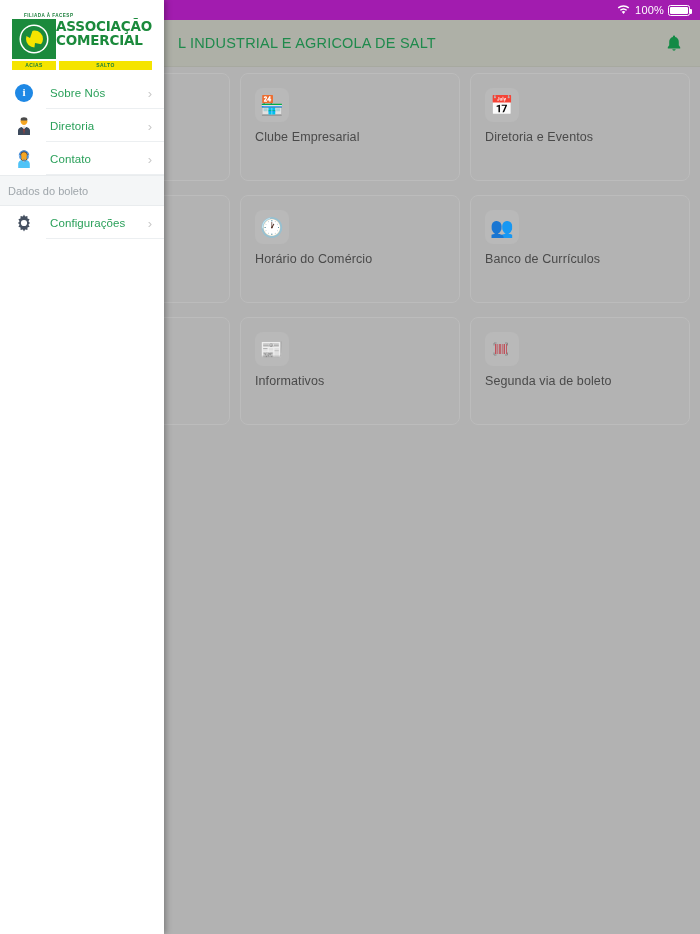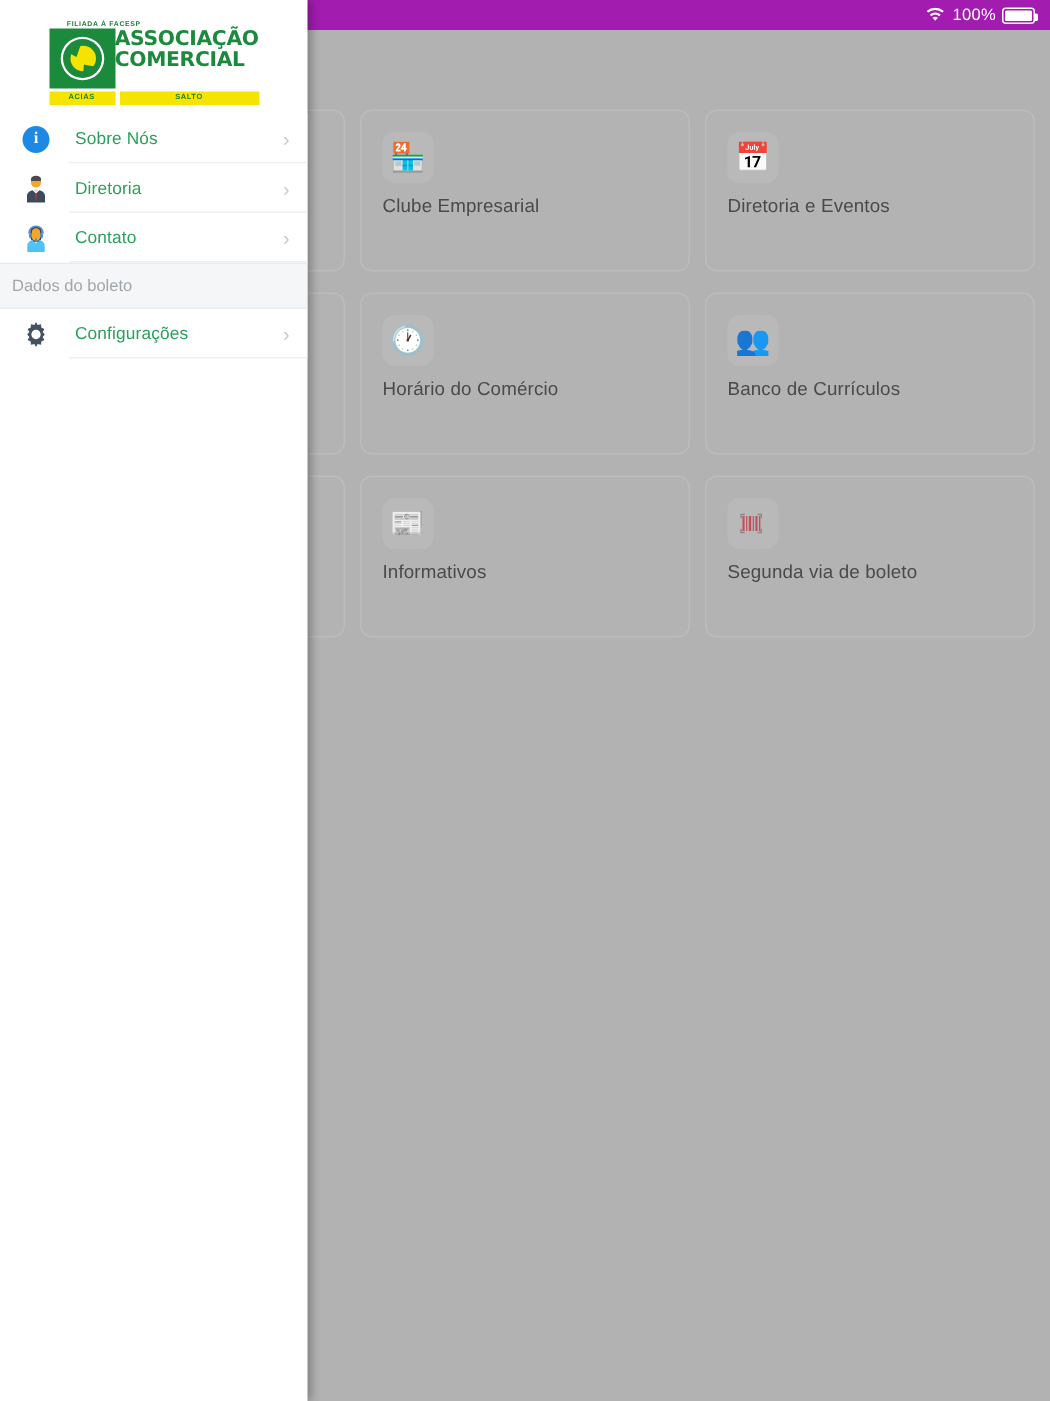--- a/index.html
+++ b/index.html
@@ -100,21 +100,21 @@
     font-size: 12.5px;
     color: #4a4a4a;
     letter-spacing: .1px;
     white-space: nowrap;
     margin-top: 20px;
   }
 
   
   .drawer {
     position: absolute; top: 0; left: 0;
-    width: 205px; height: 934px;
+    width: 164px; height: 934px;
     background: #ffffff;
     box-shadow: 2px 0 6px rgba(0,0,0,0.30);
     z-index: 20;
     overflow: hidden;
   }
   .drawer-logo {
     height: 76px;
     display: flex; align-items: center; justify-content: center;
     padding: 6px 0 0 0;
   }
@@ -286,20 +286,29 @@
               <path d="M15.5 11.5 V14 H13"></path>
             </g>
           </svg>
         </div>
         <div class="card-label">Segunda via de boleto</div>
       </div>
 
     </div>
   </div>
 
+  <div class="appbar">
+    <div class="title">L INDUSTRIAL E AGRICOLA DE SALT</div>
+    <div class="bell">
+      <svg width="18" height="19" viewBox="0 0 18 19">
+        <path d="M9 1.4c-.6 0-1.1.5-1.1 1.1v.6C5.7 3.6 4.2 5.5 4.2 7.8v3.4L2.8 13.3v1.1h12.4v-1.1l-1.4-2.1V7.8c0-2.3-1.5-4.2-3.7-4.7v-.6c0-.6-.5-1.1-1.1-1.1z" fill="#138a45"></path>
+        <path d="M7.2 15.3a1.85 1.85 0 0 0 3.6 0z" fill="#138a45"></path>
+      </svg>
+    </div>
+  </div>
 
   <div class="statusbar">
     <span class="wifi">
       <svg width="13" height="10" viewBox="0 0 13 10">
         <path d="M6.5 8.9 4.7 6.8a2.9 2.9 0 0 1 3.6 0z" fill="#ffffff"></path>
         <path d="M2.9 4.7a5.6 5.6 0 0 1 7.2 0l-.9 1.1a4.2 4.2 0 0 0-5.4 0z" fill="#ffffff"></path>
         <path d="M.8 2.3a8.8 8.8 0 0 1 11.4 0l-.9 1.1a7.4 7.4 0 0 0-9.6 0z" fill="#ffffff"></path>
       </svg>
     </span>
     <span class="battery-pct">100%</span>

